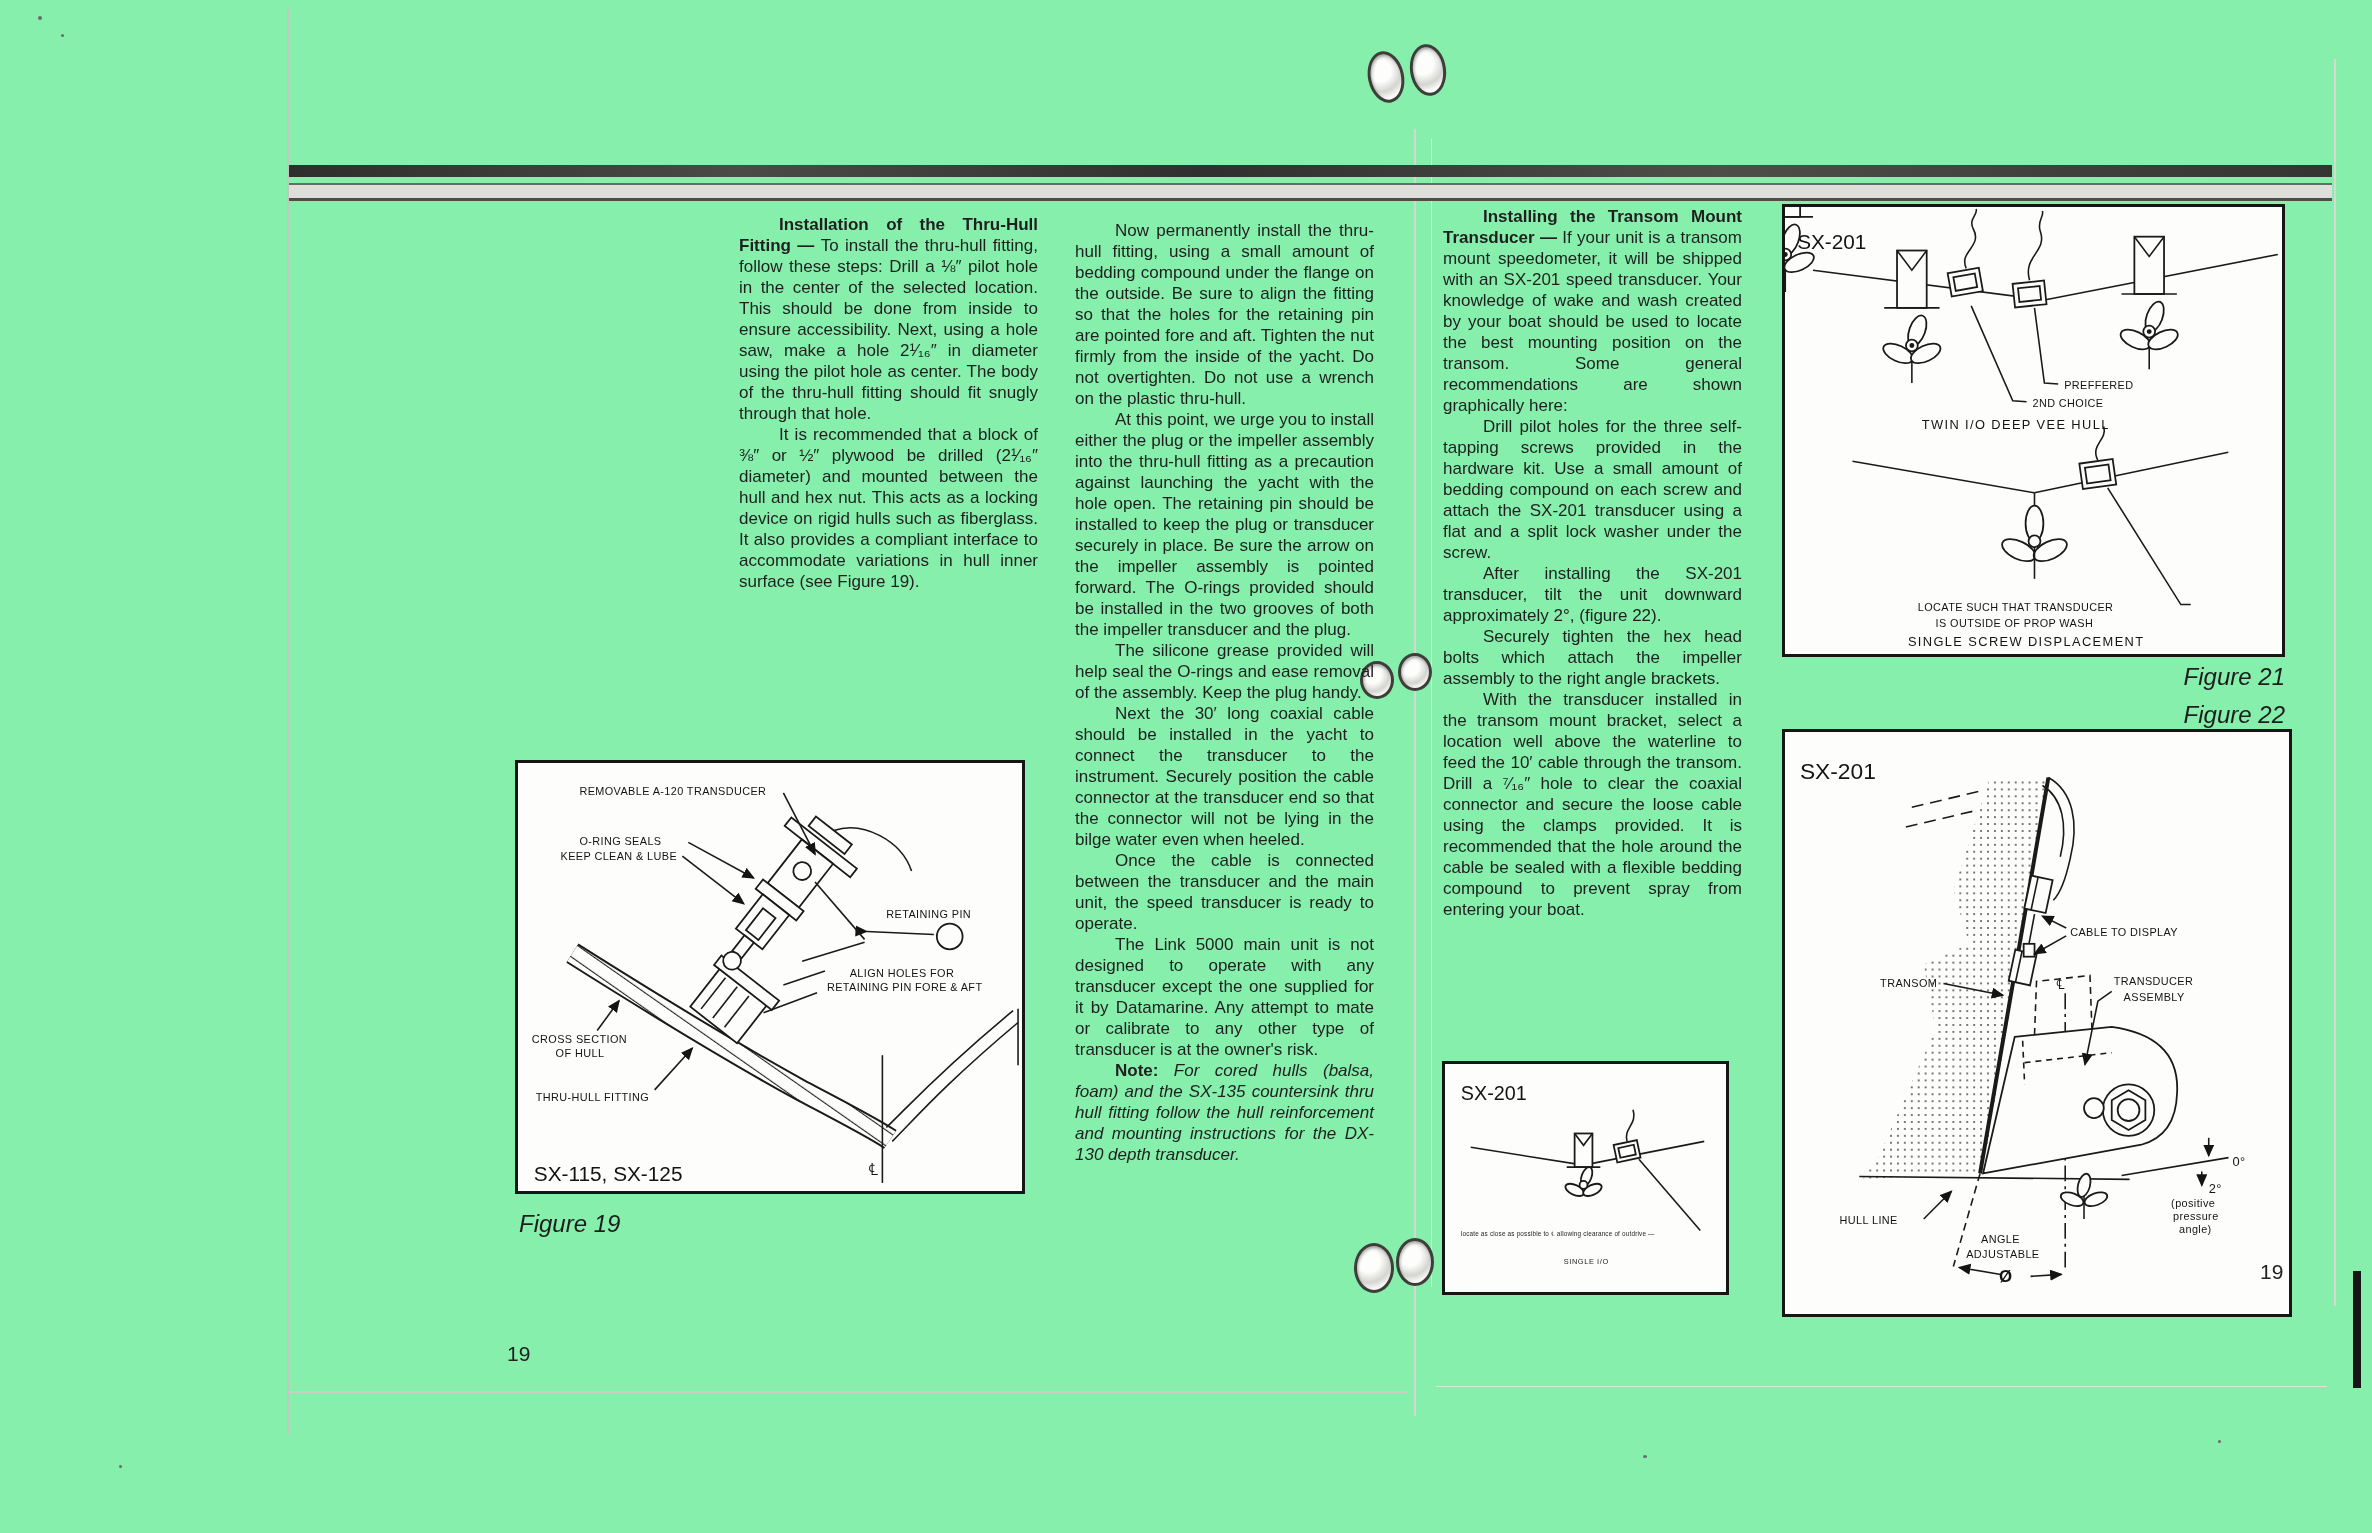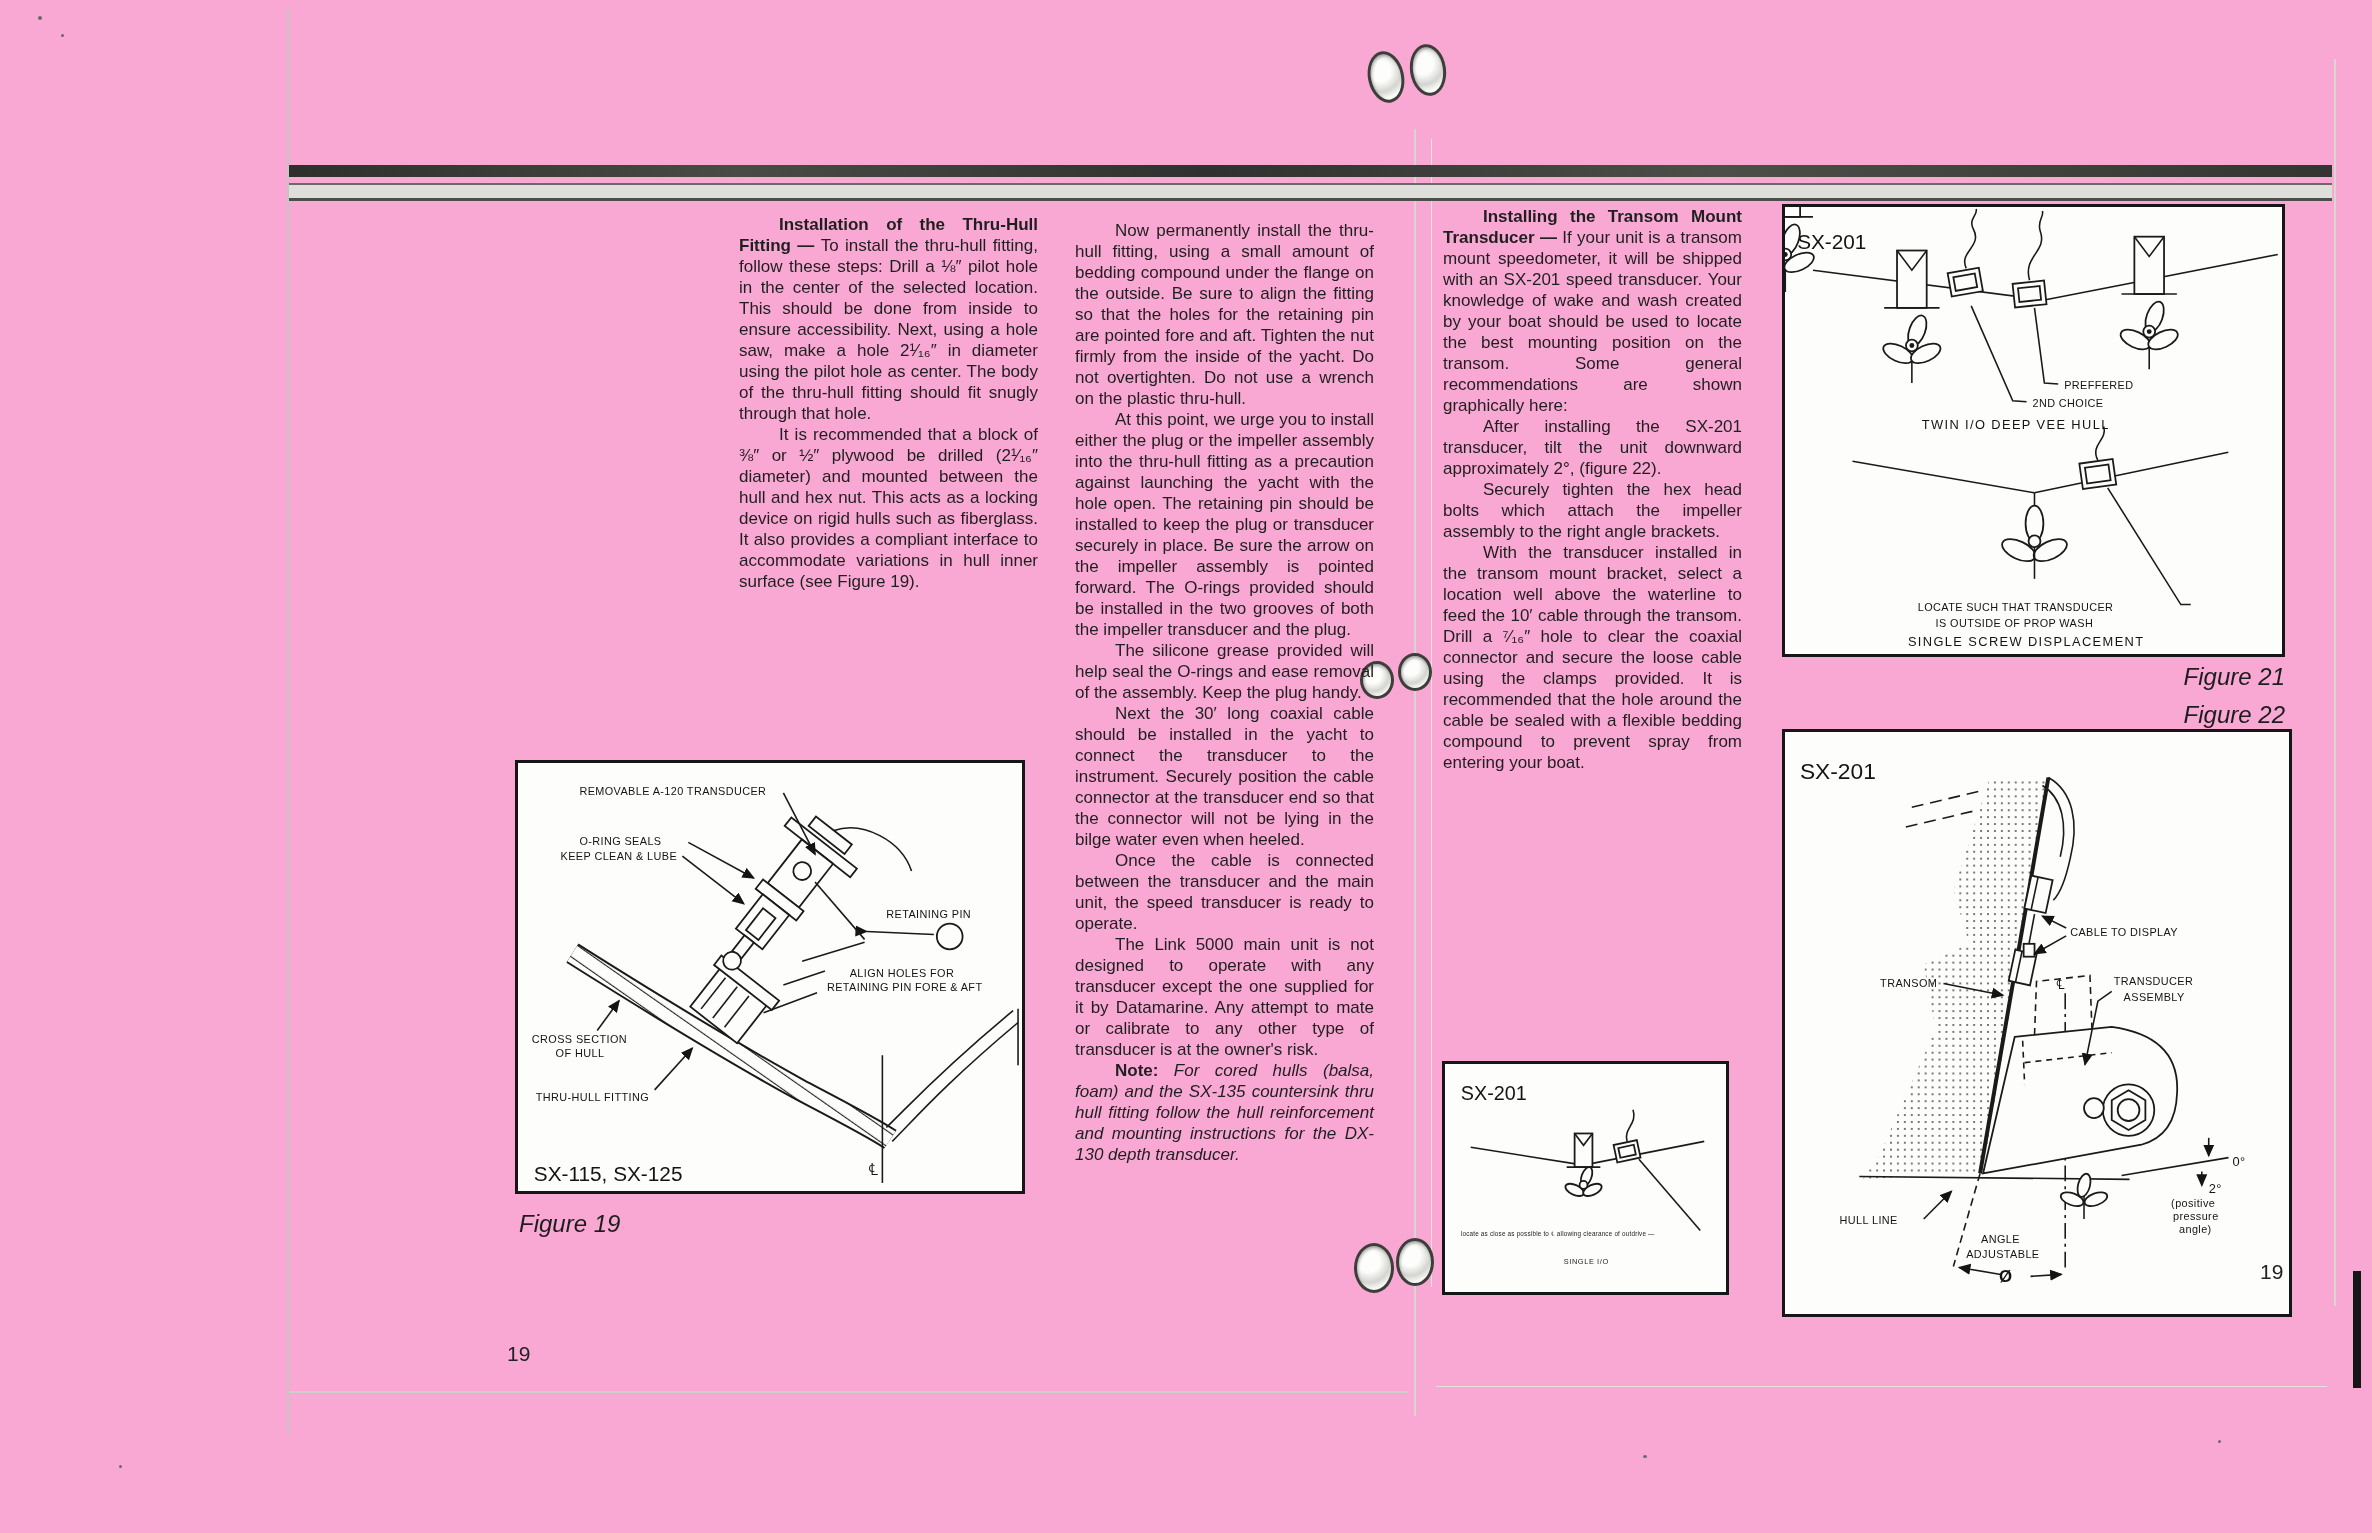--- a/index.html
+++ b/index.html
@@ -1,18 +1,18 @@
 <!DOCTYPE html>
 <html><head>
 <meta charset="utf-8">
 <style>
   html,body { margin:0; padding:0; background:#f2f2ef; }
   #scan {
     position:relative; width:2372px; height:1534px; overflow:hidden;
-    background:#f9a8d4; font-family:"Liberation Sans", sans-serif; color:#222;
+    background:#86efac; font-family:"Liberation Sans", sans-serif; color:#222;
   }
   
   .edge { position:absolute; background:#c5c5c0; }
   .rule-dark { position:absolute; left:289px; top:165px; width:2043px; height:12px;
     background:linear-gradient(90deg,#2e2e2c,#4a4a46 22%,#303030 45%,#4e4e49 70%,#343432); }
   .rule-light { position:absolute; left:289px; top:183px; width:2043px; height:13px;
     background:#dededa; border-top:2px solid #6b6b66; border-bottom:3px solid #4d4d49; }
   .hole { position:absolute; border:3px solid #3d3d3a; border-radius:50%;
     background:radial-gradient(circle at 35% 35%, #fdfdfc 30%, #d4d4d0 58%, #fbfbf9 78%);
     box-shadow:inset 1px 2px 3px rgba(0,0,0,.3); }
@@ -77,20 +77,21 @@
     <p>At this point, we urge you to install either the plug or the impeller assembly into the thru-hull fitting as a precaution against launching the yacht with the hole open. The retaining pin should be installed to keep the plug or transducer securely in place. Be sure the arrow on the impeller assembly is pointed forward. The O-rings provided should be installed in the two grooves of both the impeller transducer and the plug.</p>
     <p>The silicone grease provided will help seal the O-rings and ease removal of the assembly. Keep the plug handy.</p>
     <p>Next the 30′ long coaxial cable should be installed in the yacht to connect the transducer to the instrument. Securely position the cable connector at the transducer end so that the connector will not be lying in the bilge water even when heeled.</p>
     <p>Once the cable is connected between the transducer and the main unit, the speed transducer is ready to operate.</p>
     <p>The Link 5000 main unit is not designed to operate with any transducer except the one supplied for it by Datamarine. Any attempt to mate or calibrate to any other type of transducer is at the owner's risk.</p>
     <p><b>Note: </b><span class="note-i">For cored hulls (balsa, foam) and the SX-135 countersink thru hull fitting follow the hull reinforcement and mounting instructions for the DX-130 depth transducer.</span></p>
   </div>
 
   <div class="col" style="left:1443px;top:206px;">
     <p><b>Installing the Transom Mount Transducer — </b><span>If your unit is a transom mount speedometer, it will be shipped with an SX-201 speed transducer. Your knowledge of wake and wash created by your boat should be used to locate the best mounting position on the transom. Some general recommendations are shown graphically here:</span></p>
+    <p>Drill pilot holes for the three self-tapping screws provided in the hardware kit. Use a small amount of bedding compound on each screw and attach the SX-201 transducer using a flat and a split lock washer under the screw.</p>
     <p>After installing the SX-201 transducer, tilt the unit downward approximately 2°, (figure 22).</p>
     <p>Securely tighten the hex head bolts which attach the impeller assembly to the right angle brackets.</p>
     <p>With the transducer installed in the transom mount bracket, select a location well above the waterline to feed the 10′ cable through the transom. Drill a ⁷⁄₁₆″ hole to clear the coaxial connector and secure the loose cable using the clamps provided. It is recommended that the hole around the cable be sealed with a flexible bedding compound to prevent spray from entering your boat.</p>
   </div>
 
   <div class="figbox" style="left:515px;top:760px;width:504px;height:428px;">
     <svg width="504" height="428" viewBox="0 0 509 432">
       <defs>
         <pattern id="hat19" width="13" height="13" patternUnits="userSpaceOnUse" patternTransform="rotate(-55)">
           <rect width="13" height="13" fill="#fdfdfb"></rect>

